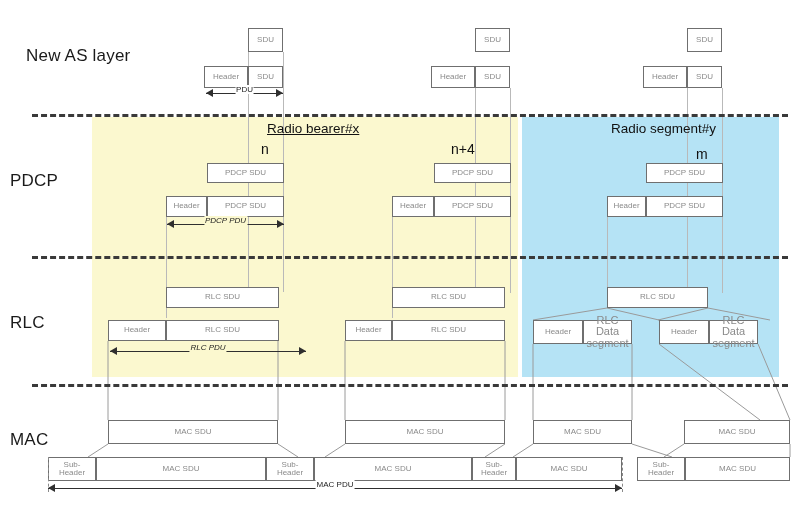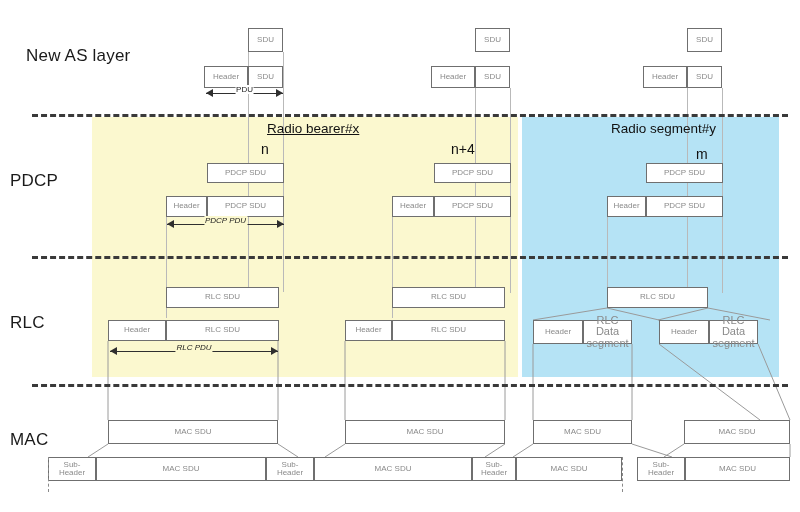--- a/index.html
+++ b/index.html
@@ -163,21 +163,21 @@
     <span class="seg2">RLC Data</span>
     <span class="seg2">segment</span>
   </div>
 
   <div class="box" style="left:659px;top:320px;width:50px;height:24px;">Header</div>
   <div class="box" style="left:709px;top:320px;width:49px;height:24px;flex-direction:column;">
     <span class="seg2">RLC Data</span>
     <span class="seg2">segment</span>
   </div>
 
-  <div class="arrow" style="left:110px;top:347px;width:168px;">
+  <div class="arrow" style="left:110px;top:347px;width:168px;padding-left:28px;">
     <div class="bar"></div>
       <div class="hl"></div>
       <div class="hr"></div>
     <div class="cap bgy">RLC PDU</div>
   </div>
 
   <div class="box" style="left:108px;top:420px;width:170px;height:24px;">MAC SDU</div>
   <div class="box" style="left:345px;top:420px;width:160px;height:24px;">MAC SDU</div>
   <div class="box" style="left:533px;top:420px;width:99px;height:24px;">MAC SDU</div>
   <div class="box" style="left:684px;top:420px;width:106px;height:24px;">MAC SDU</div>
@@ -201,14 +201,20 @@
   <div class="box" style="left:516px;top:457px;width:106px;height:24px;">MAC SDU</div>
 
   <div class="box" style="left:637px;top:457px;width:48px;height:24px;flex-direction:column;">
     <span>Sub-</span>
     <span>Header</span>
   </div>
   <div class="box" style="left:685px;top:457px;width:105px;height:24px;">MAC SDU</div>
 
   <div class="vdash" style="left:48px;top:457px;height:35px;"></div>
   <div class="vdash" style="left:622px;top:457px;height:35px;"></div>
+  <div class="arrow" style="left:48px;top:484px;width:574px;">
+    <div class="bar"></div>
+      <div class="hl"></div>
+      <div class="hr"></div>
+    <div class="cap bgw">MAC PDU</div>
+  </div>
 
 </div>
 
 </body></html>

